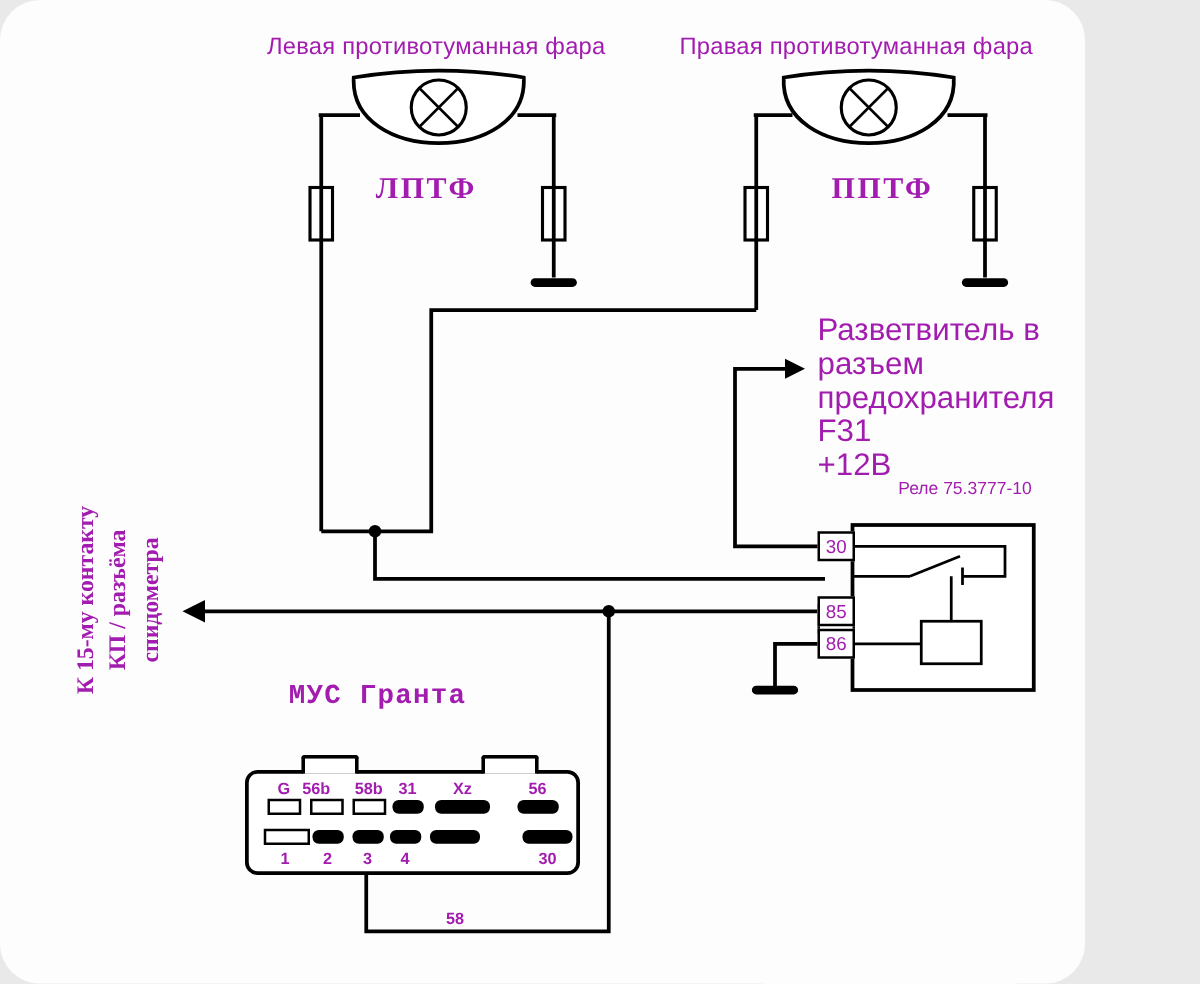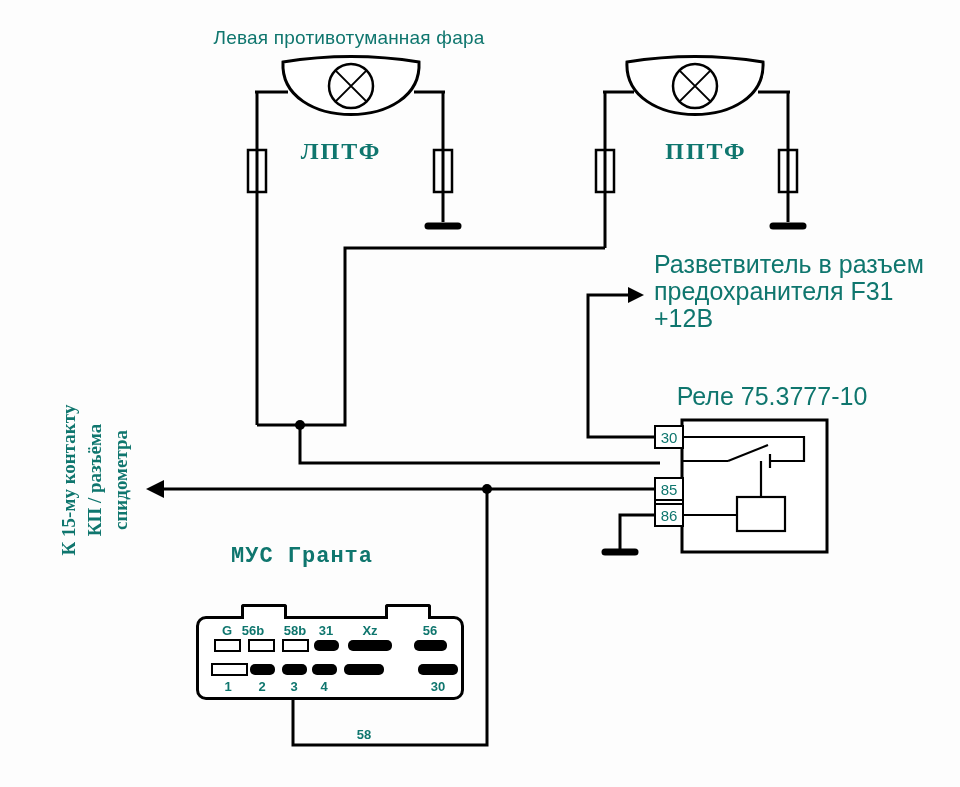--- a/index.html
+++ b/index.html
@@ -1,26 +1,26 @@
 <!DOCTYPE html>
 <html><head>
 <meta charset="utf-8">
 <style>
   html,body{margin:0;padding:0;background:#e9e9e9;}
   #stage{
-    position:relative;width:960px;height:787px;background:#fdfdfd;
-    font-family:"Liberation Sans",sans-serif;color:#0f766e;overflow:hidden;
+    position:relative;width:868px;height:787px;background:#fdfdfd;
+    font-family:"Liberation Sans",sans-serif;color:#a21caf;overflow:hidden;border-radius:32px;
   }
   #stage svg{position:absolute;left:0;top:0;}
   .abs{position:absolute;}
   .lamp-title{font-size:19px;text-align:center;width:300px;letter-spacing:.2px;}
   .abbr{font-family:"Liberation Serif",serif;font-weight:bold;font-size:24px;
         letter-spacing:2px;text-align:center;width:120px;}
   .note{font-size:25px;line-height:27px;white-space:pre-line;}
-  .relay-title{font-size:25px;width:220px;text-align:center;}
+  .relay-title{font-size:14px;width:220px;text-align:center;}
   .muc-title{font-family:Liberation Mono, monospace;font-weight:bold;font-size:22px;
              letter-spacing:1px;text-align:center;width:200px;}
   .rot-note{font-family:"Liberation Serif",serif;font-weight:bold;font-size:19px;
             line-height:26px;text-align:center;white-space:pre-line;
             width:230px;height:78px;transform:rotate(-90deg);}
   .relay-pin{position:absolute;left:654px;width:30px;height:24px;border:2px solid #000;
              background:#fff;box-sizing:border-box;display:flex;align-items:center;
              justify-content:center;font-size:15px;}
   .muc-outer{position:absolute;left:196px;top:616px;width:268px;height:84px;
              border:3px solid #000;border-radius:10px;background:#fff;box-sizing:border-box;}
@@ -92,20 +92,21 @@
     </g>
 
     <circle cx="300" cy="425" r="5" fill="#000"></circle>
     <circle cx="487" cy="489" r="5" fill="#000"></circle>
 
     <polygon points="644,295 628,287 628,303" fill="#000"></polygon>
     <polygon points="146,489 164,480 164,498" fill="#000"></polygon>
   </svg>
 
   <div class="abs lamp-title" style="left:199px;top:27px;">Левая противотуманная фара</div>
+  <div class="abs lamp-title" style="left:535px;top:27px;">Правая противотуманная фара</div>
 
   <div class="abs abbr" style="left:281px;top:138px;">ЛПТФ</div>
   <div class="abs abbr" style="left:646px;top:138px;">ППТФ</div>
 
   <div class="abs note" style="left:654px;top:251px;">Разветвитель в разъем
 предохранителя F31
 +12В</div>
 
   <div class="abs relay-title" style="left:662px;top:382px;">Реле 75.3777-10</div>
 

